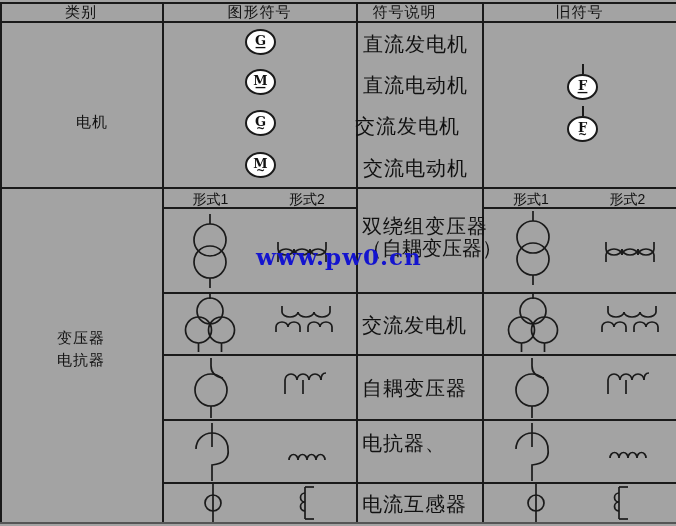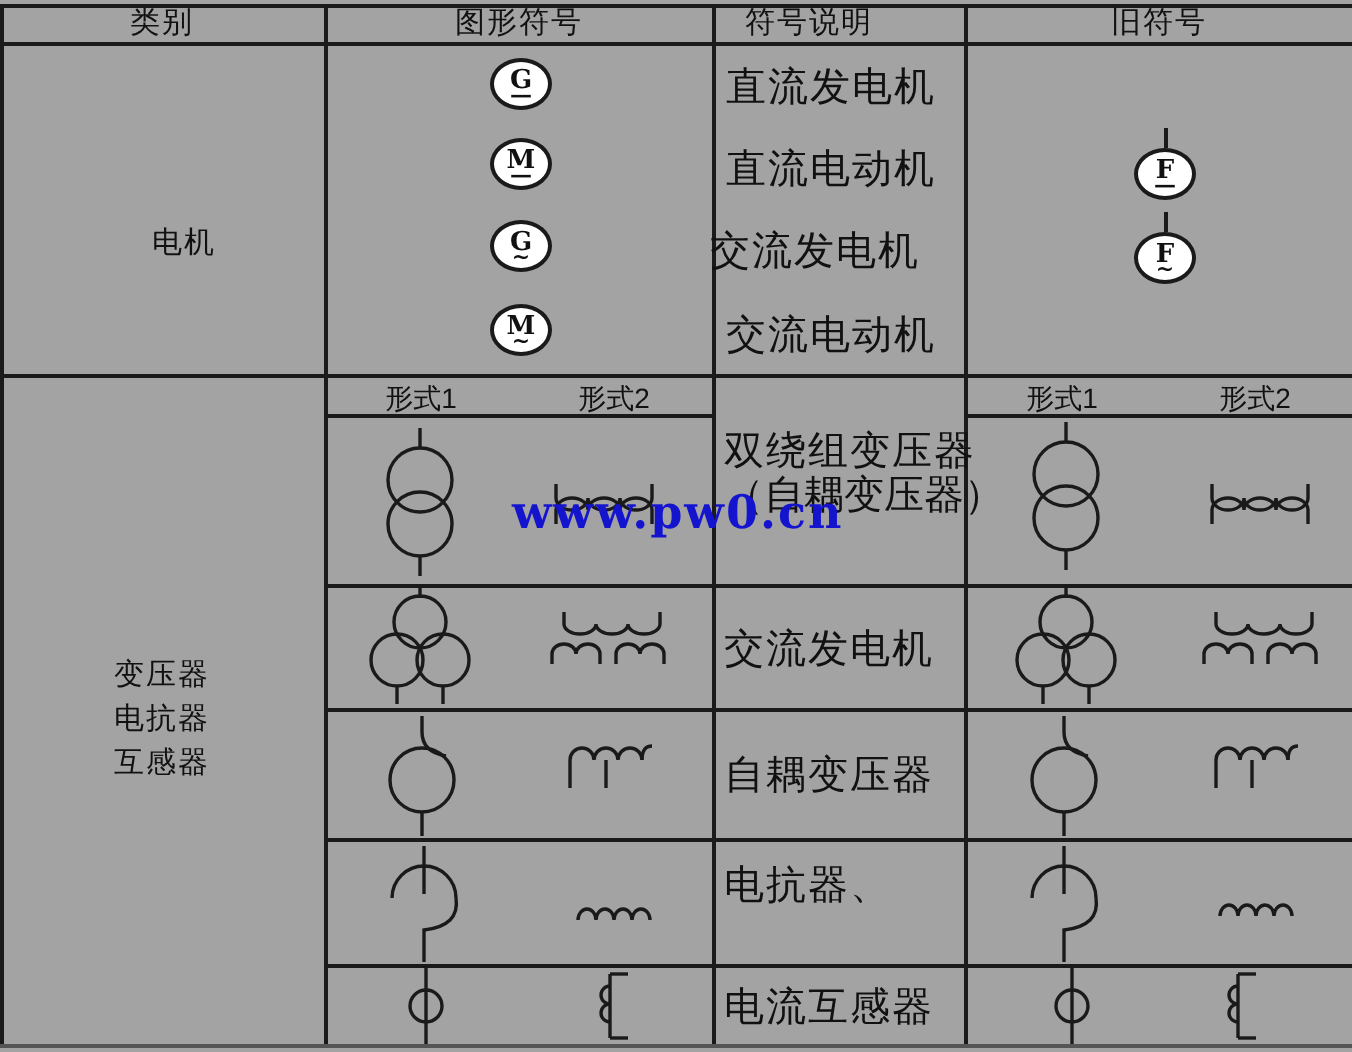--- a/index.html
+++ b/index.html
@@ -46,21 +46,20 @@
 
   <div class="cell" style="left:0;top:3px;width:162px;">类别</div>
   <div class="cell" style="left:163px;top:3px;width:193px;">图形符号</div>
   <div class="cell" style="left:342px;top:3px;width:125px;">符号说明</div>
   <div class="cell" style="left:483px;top:3px;width:193px;">旧符号</div>
 
   <div class="cell" style="left:0;top:113px;width:184px;">电机</div>
   <div class="cell" style="left:0;top:327px;width:162px;line-height:22px;">
     <div>变压器</div>
     <div>电抗器</div>
-    <div>互感器</div>
   </div>
 
   <div class="mcircle" style="left:245px;top:29px;">
     <span class="ltr">G</span>
     <span class="mark">—</span>
   </div>
   <div class="mcircle" style="left:245px;top:69px;">
     <span class="ltr">M</span>
     <span class="mark">—</span>
   </div>

